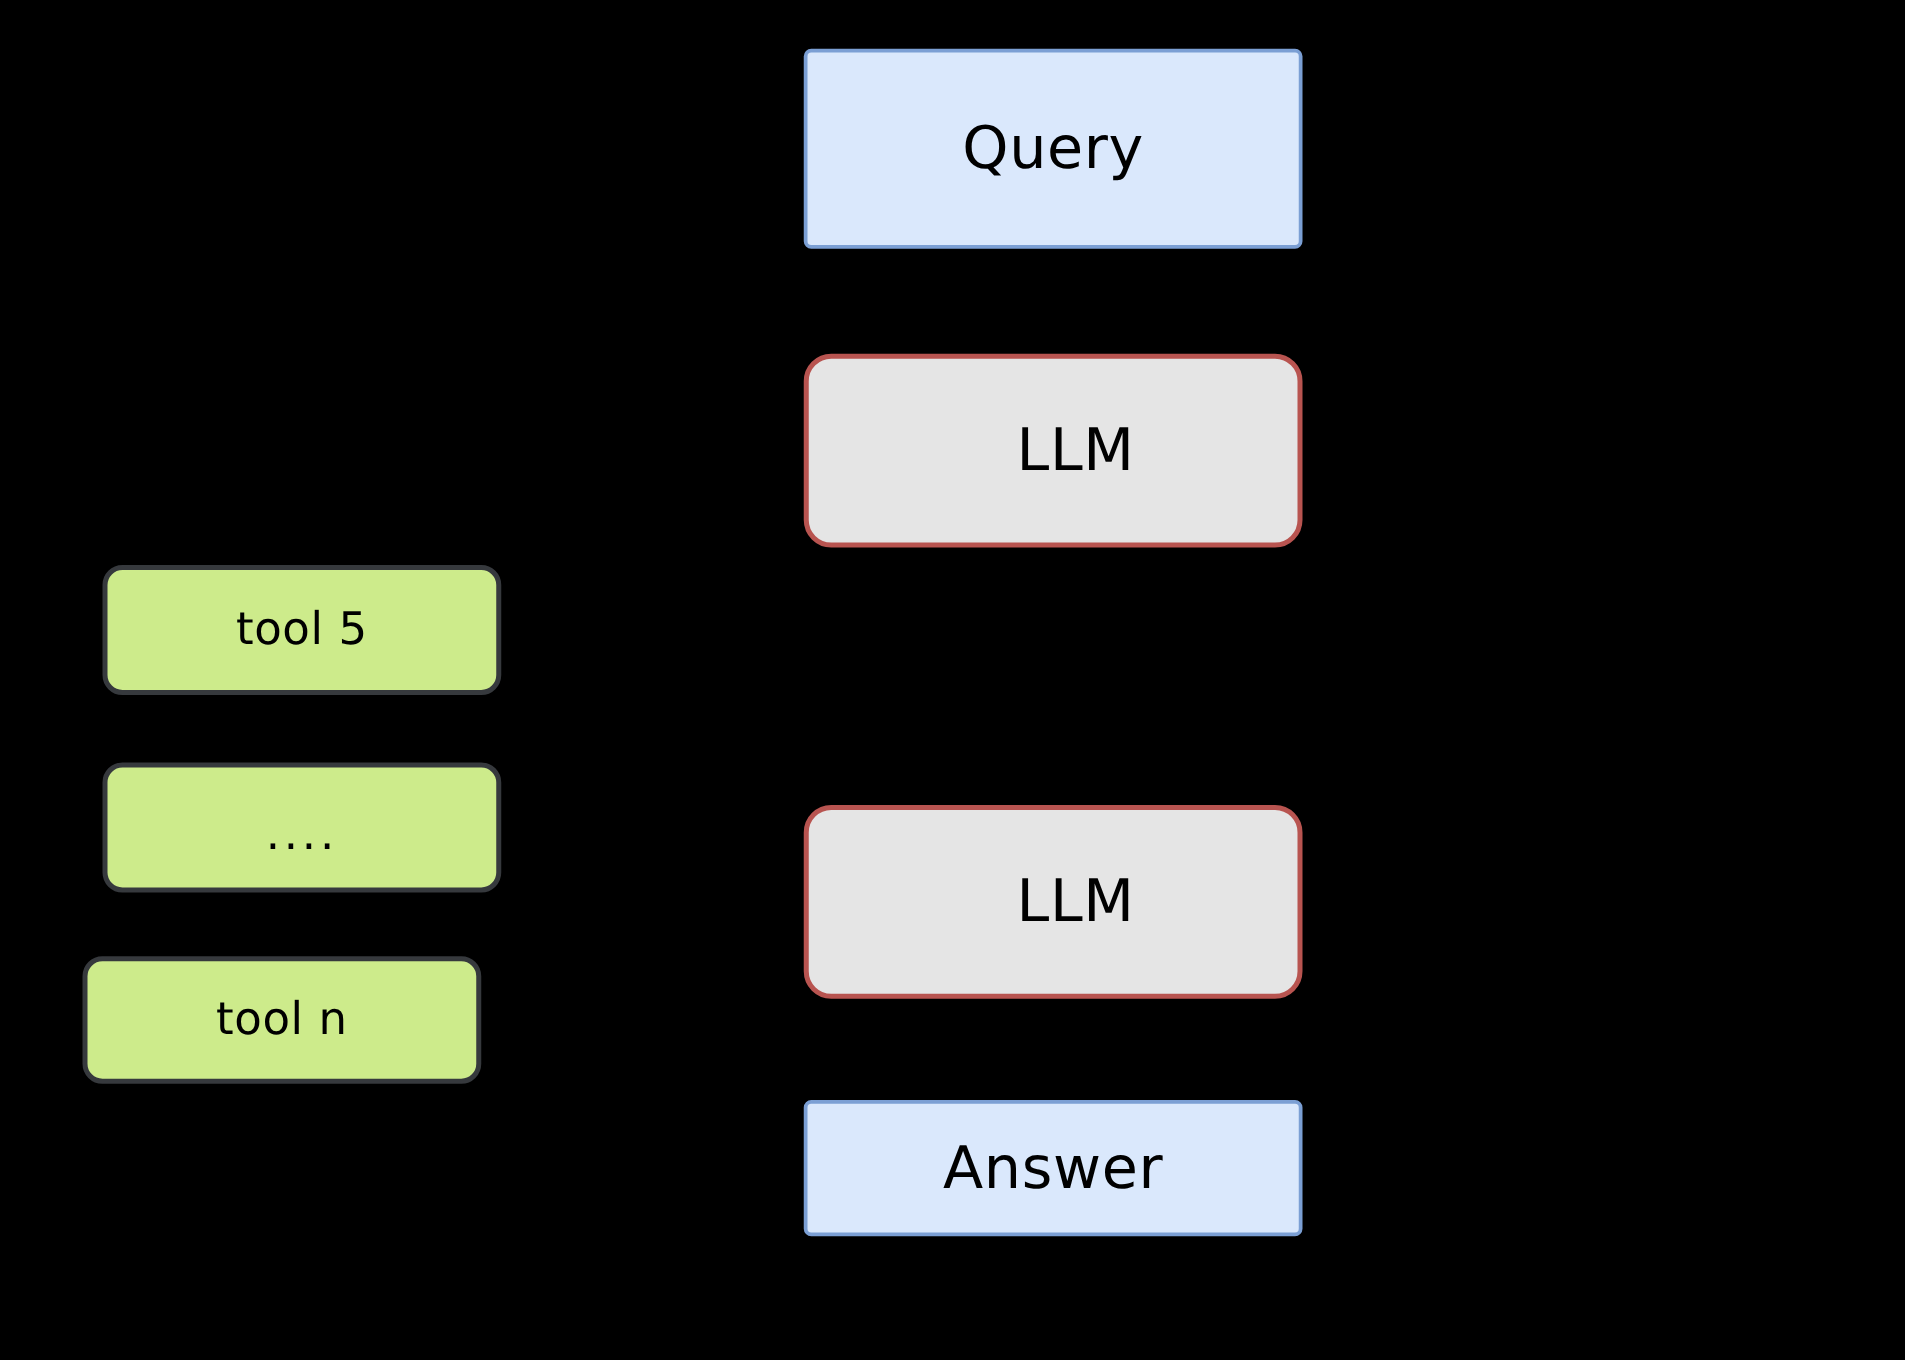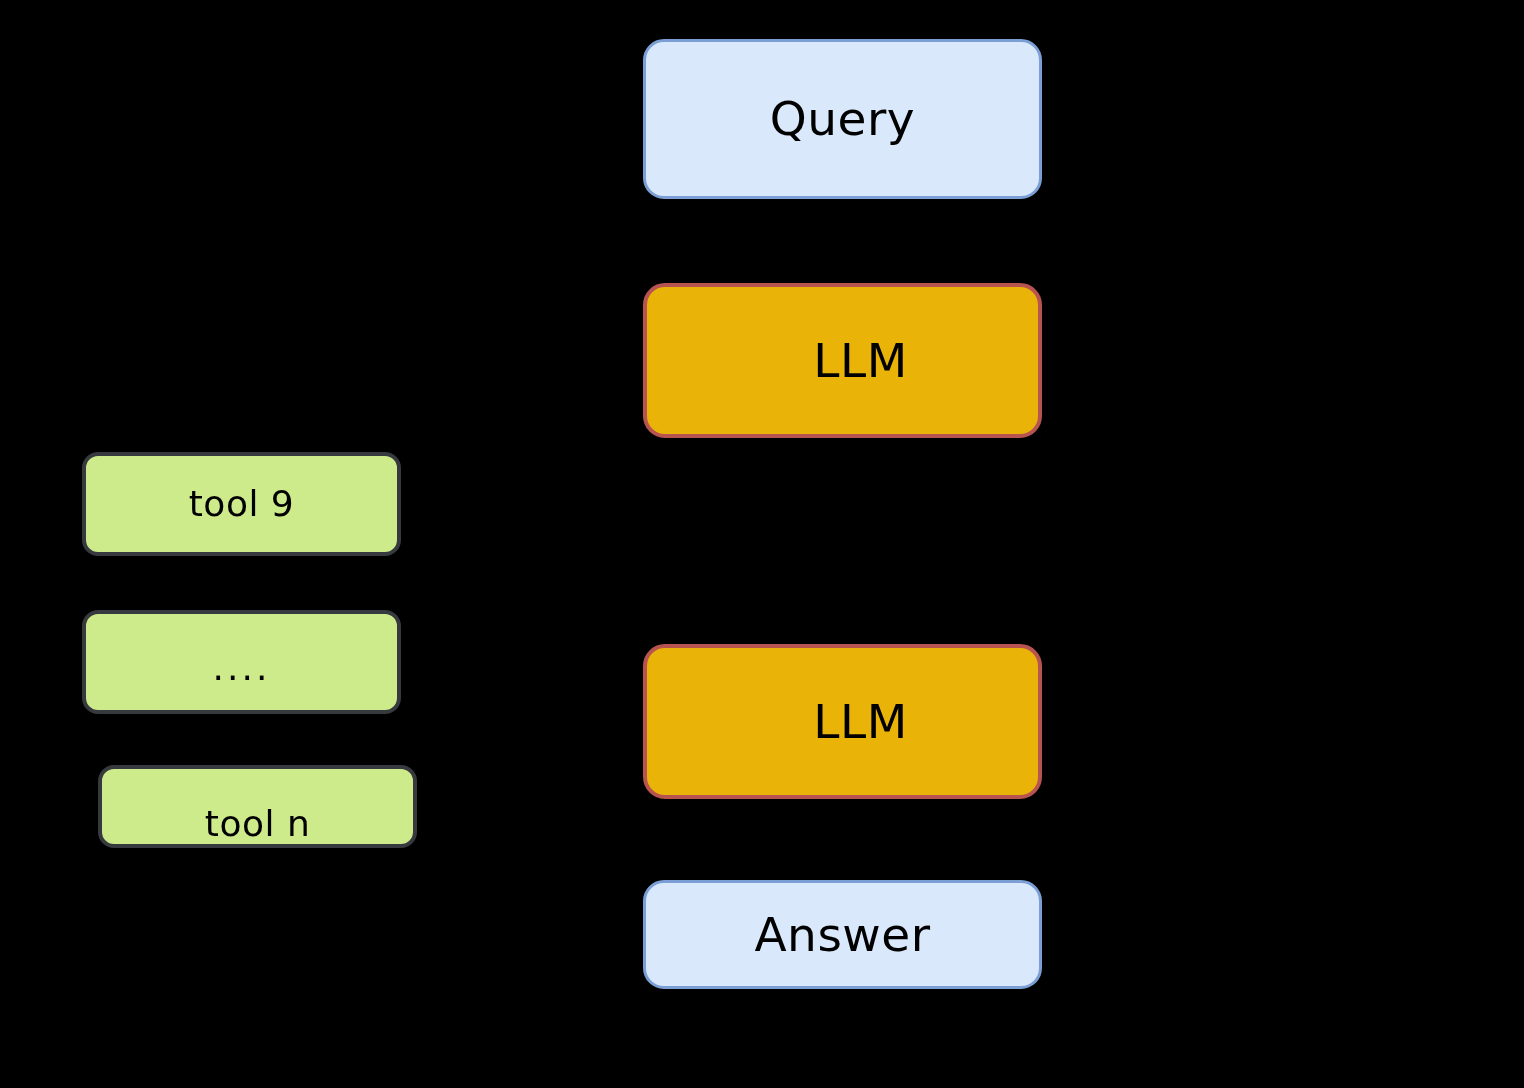--- a/index.html
+++ b/index.html
@@ -29,27 +29,27 @@
   }
   .node-label {
     display: block;
     white-space: pre;
   }
 
   
   .style-blue {
     background: #dae8fc;
     border: 3px solid #7b9fd4;
-    border-radius: 21px;
+    border-radius: 6px;
     font-size: 47px;
     letter-spacing: 0.5px;
   }
   
   .style-pink {
-    background: #eab308;
+    background: #e5e5e5;
     border: 4px solid #b85450;
     border-radius: 22px;
     font-size: 47px;
     letter-spacing: 0.5px;
     padding-left: 36px;
   }
   
   .style-green {
     background: #cdeb8b;
     border: 4px solid #36393d;
@@ -68,28 +68,28 @@
     letter-spacing: 3px;
   }
 </style>
 </head>
 <body>
 
 <div id="canvas">
 
 
   <div class="node style-green" style="left:82px; top:452px; width:319px; height:104px;">
-    <span class="node-label">tool 9</span>
+    <span class="node-label">tool 5</span>
   </div>
 
   <div class="node style-green align-lower" style="left:82px; top:610px; width:319px; height:104px;">
     <span class="node-label dots-label">....</span>
   </div>
 
-  <div class="node style-green" style="left:98px; top:765px; width:319px; height:83px;align-items:flex-end;">
+  <div class="node style-green" style="left:66px; top:765px; width:319px; height:102px;">
     <span class="node-label">tool n</span>
   </div>
 
   <div class="node style-blue" style="left:643px; top:39px; width:399px; height:160px;">
     <span class="node-label">Query</span>
   </div>
 
   <div class="node style-pink" style="left:643px; top:283px; width:399px; height:155px;">
     <span class="node-label">LLM</span>
   </div>

